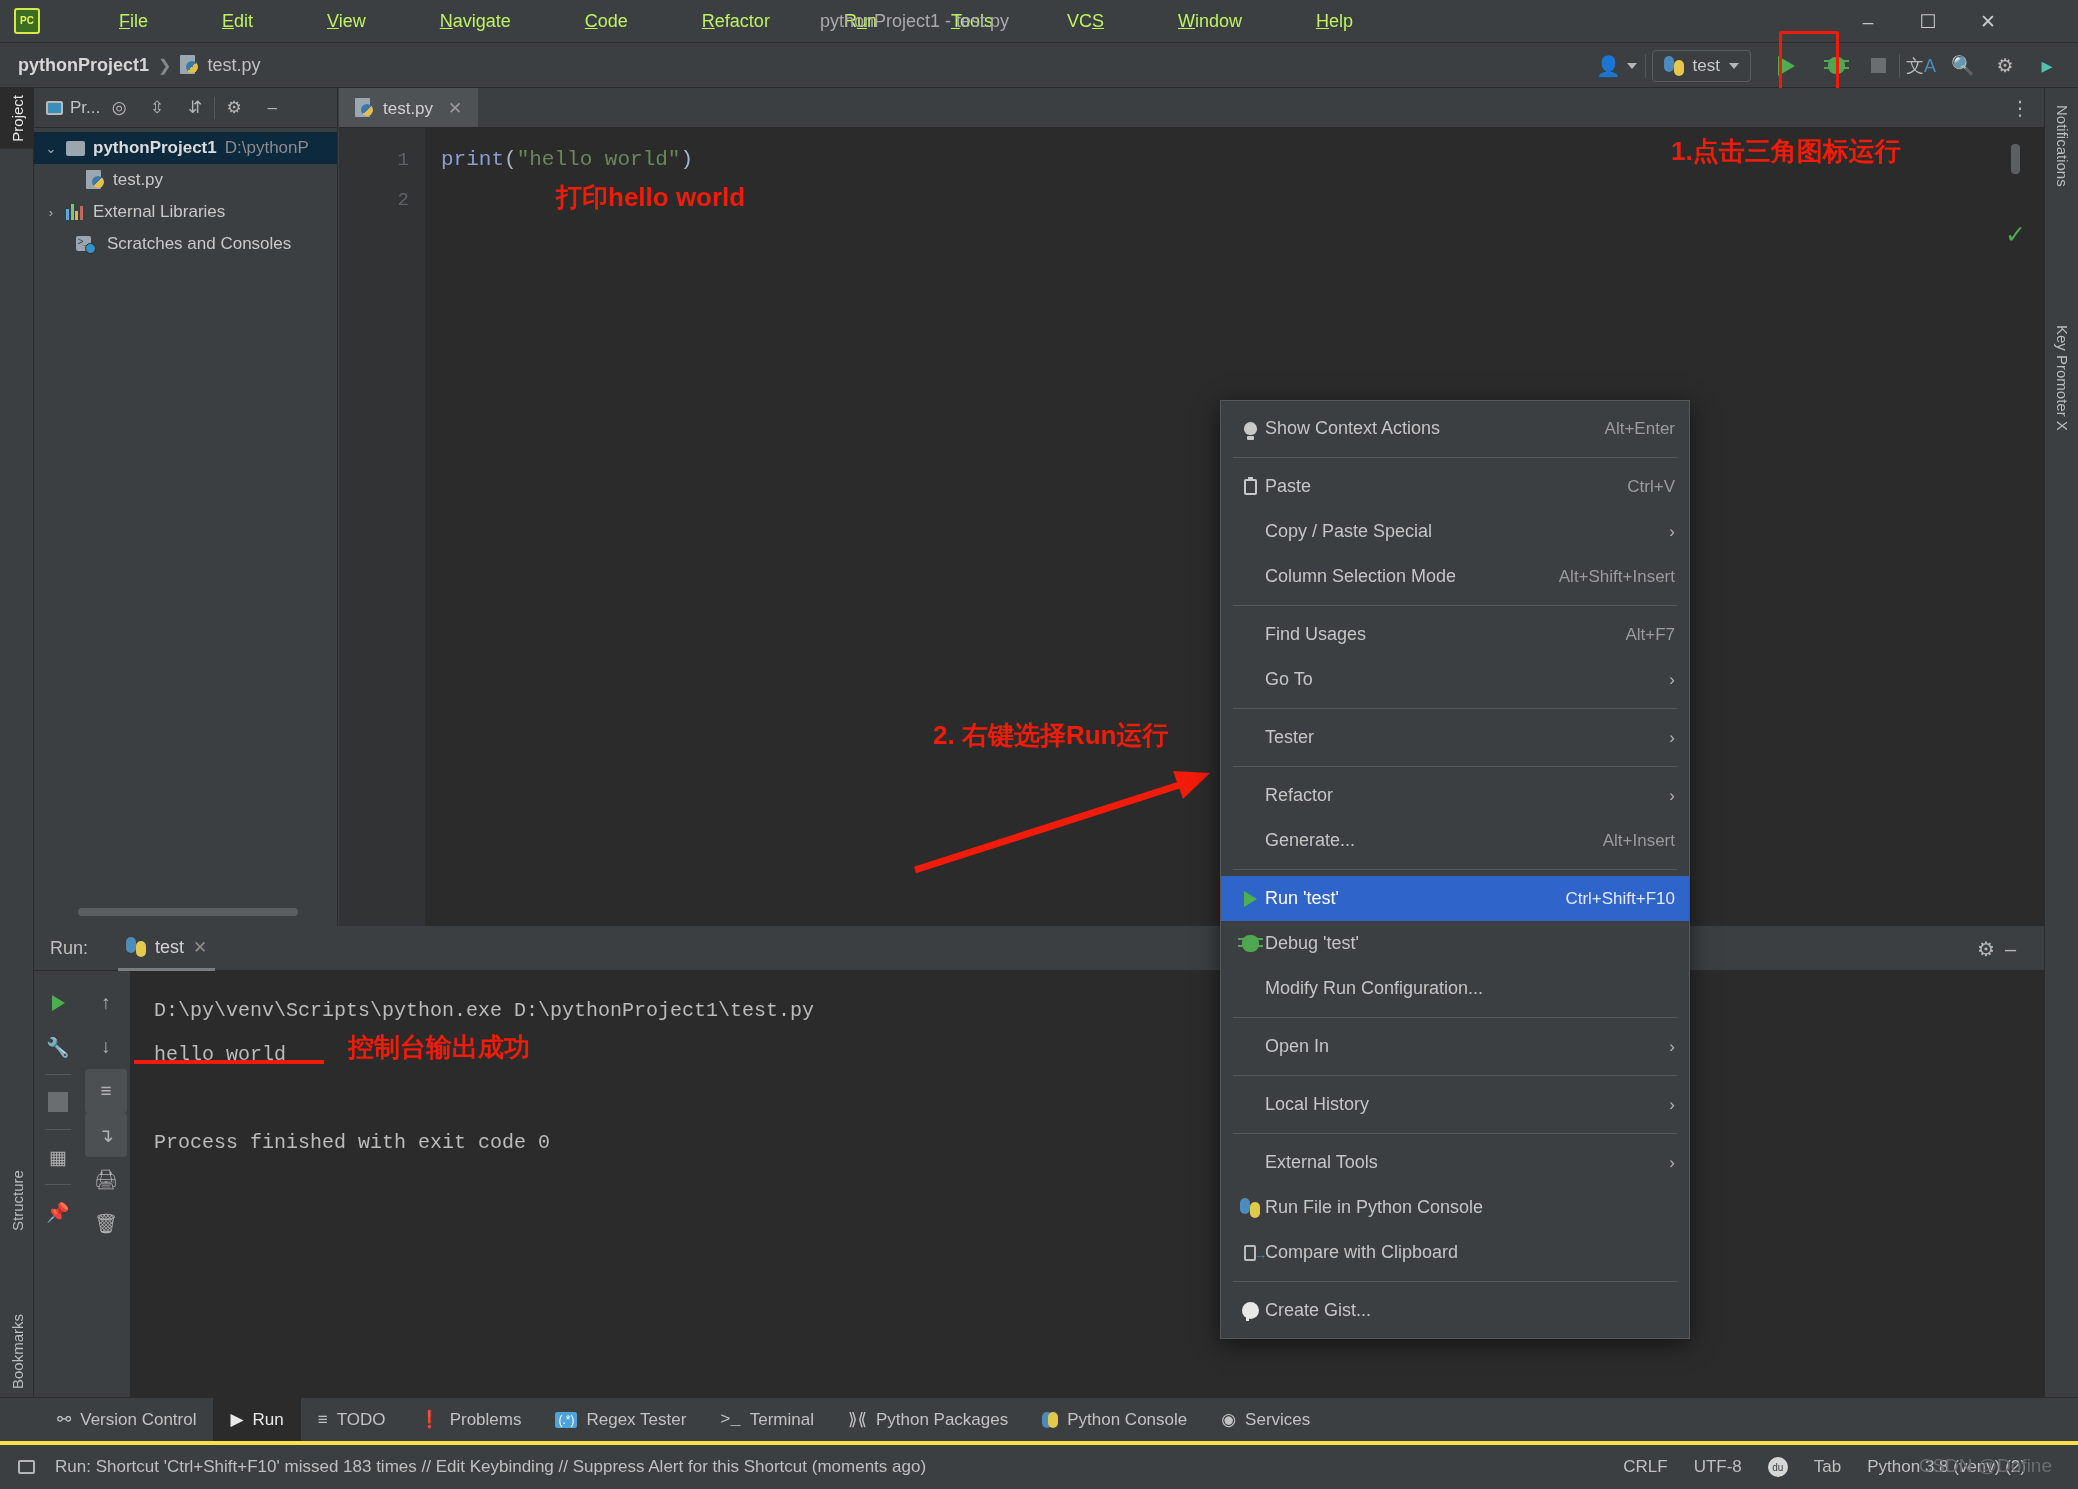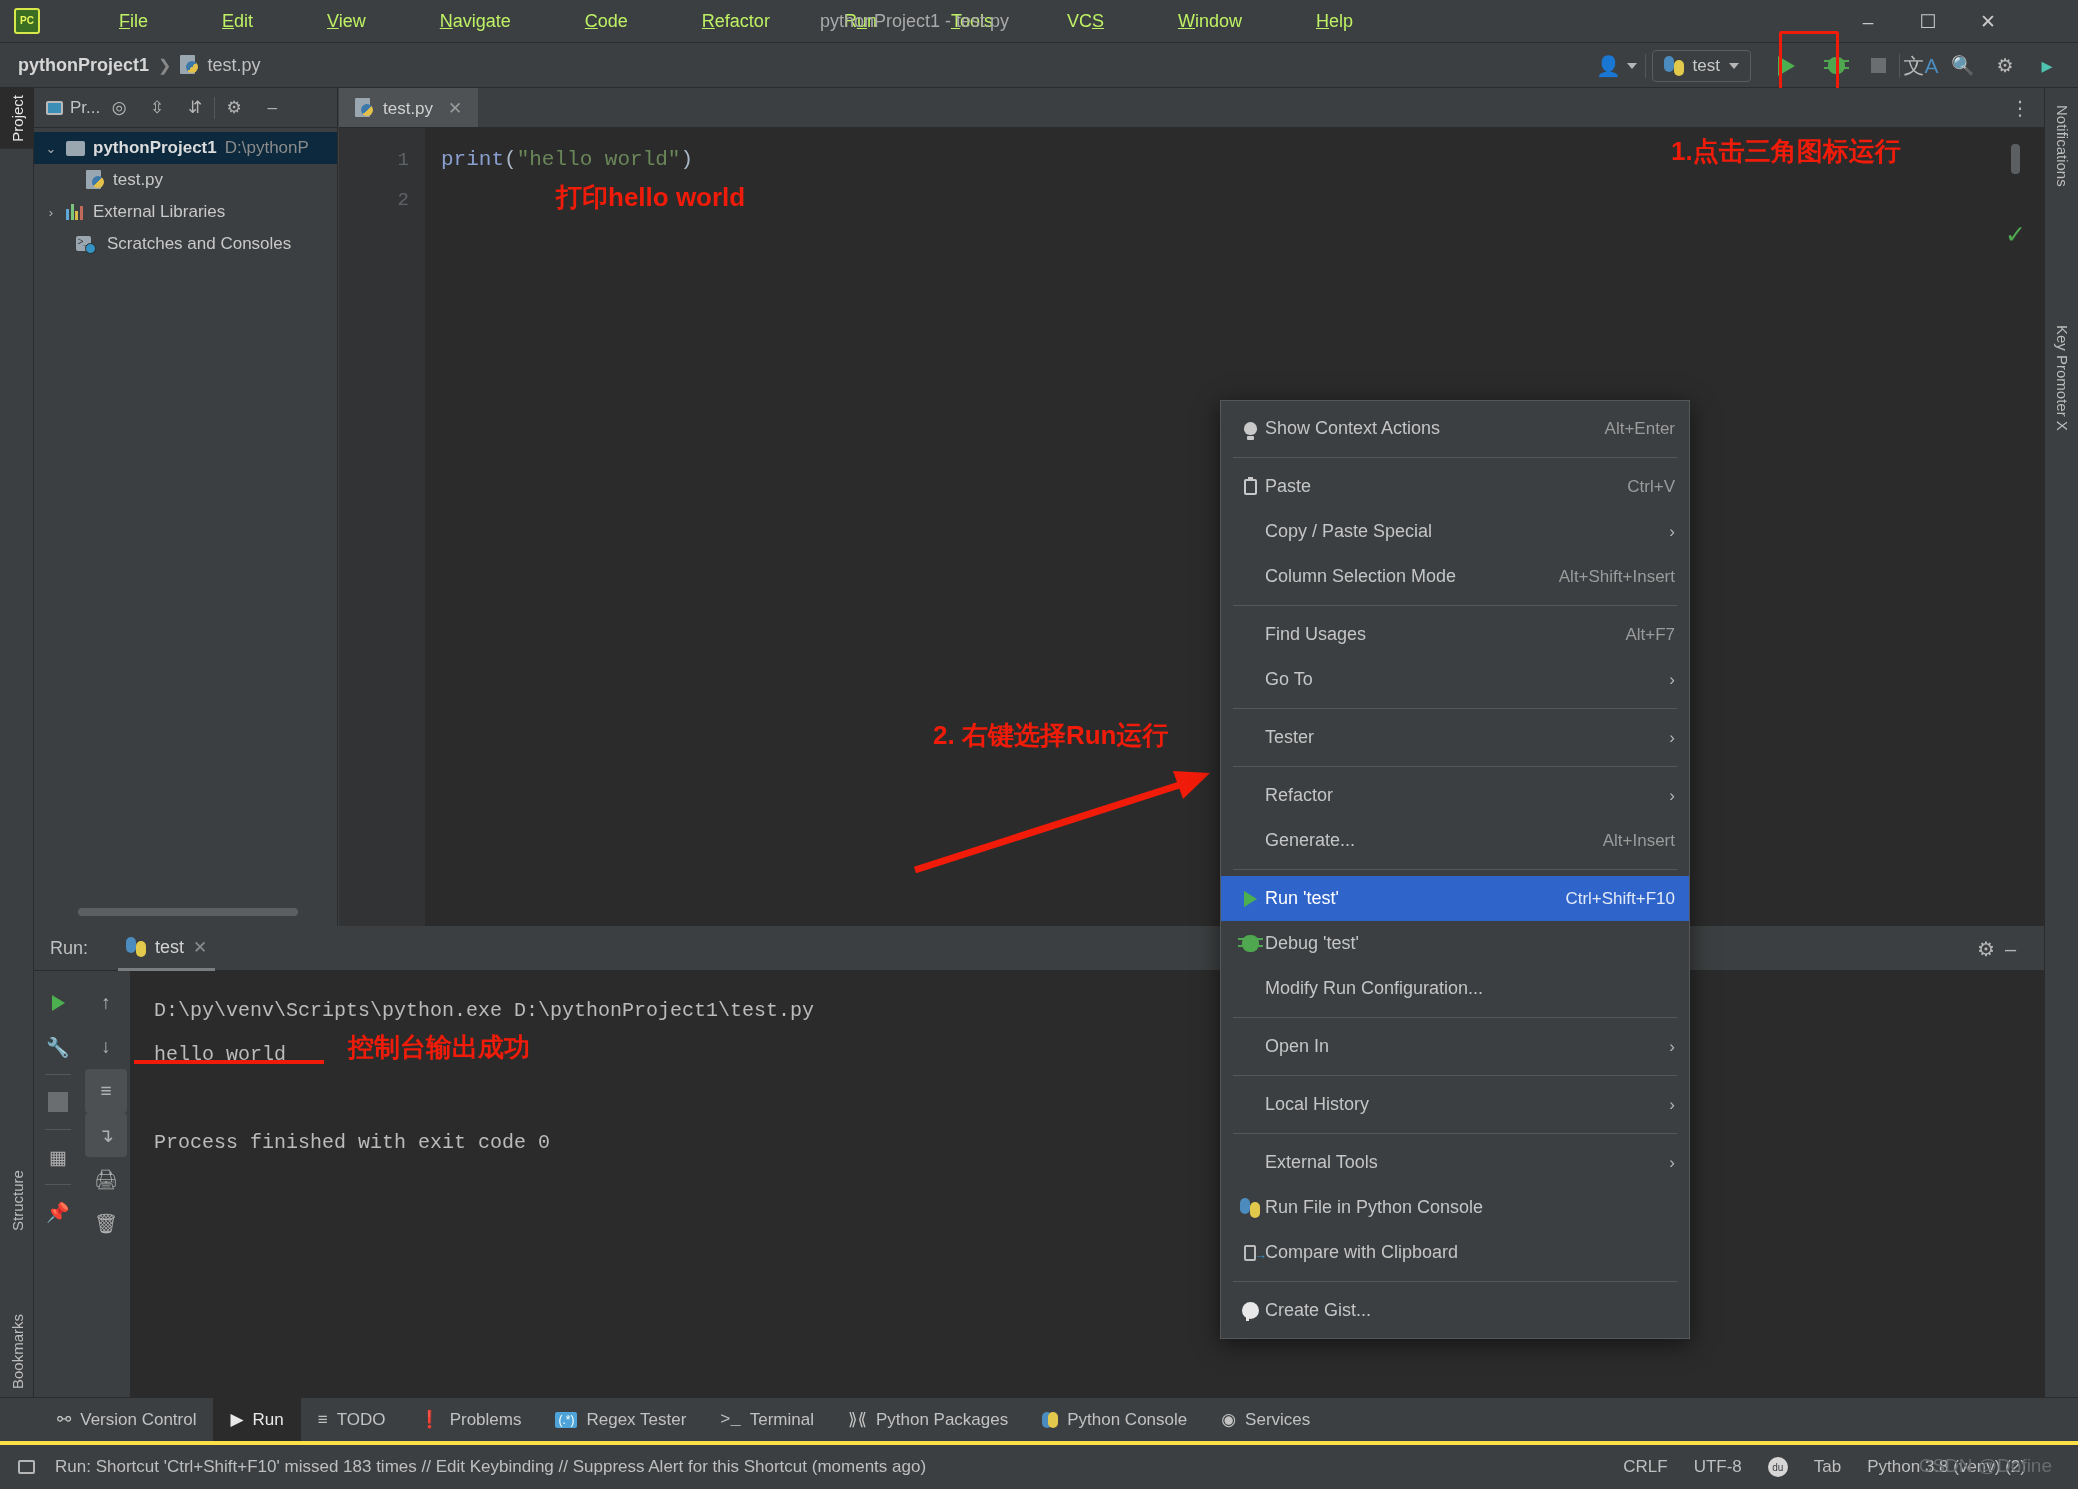--- a/index.html
+++ b/index.html
@@ -331,21 +331,21 @@
           <span class="tri-run"></span>
         </div>
       <div class="tb-btn">
           <span class="bug"></span>
         </div>
       <div class="tb-btn">
           <span class="sq-stop"></span>
         </div>
       <div style="width:1px;height:24px;background:#55585a;"></div>
       <div class="tb-btn">
-          <span style="font-size:21px;text-align:right;">文<span style="color:#4b8bbe;">A</span></span>
+          <span style="font-size:18px;text-align:right;">文<span style="color:#4b8bbe;">A</span></span>
         </div>
       <div class="tb-btn">
           <span>🔍</span>
         </div>
       <div class="tb-btn">
           <span>⚙</span>
         </div>
       <div class="tb-btn" style="margin-right:10px;">
           <span style="color:#4fc3b0;font-size:22px;">▸</span>
         </div>

